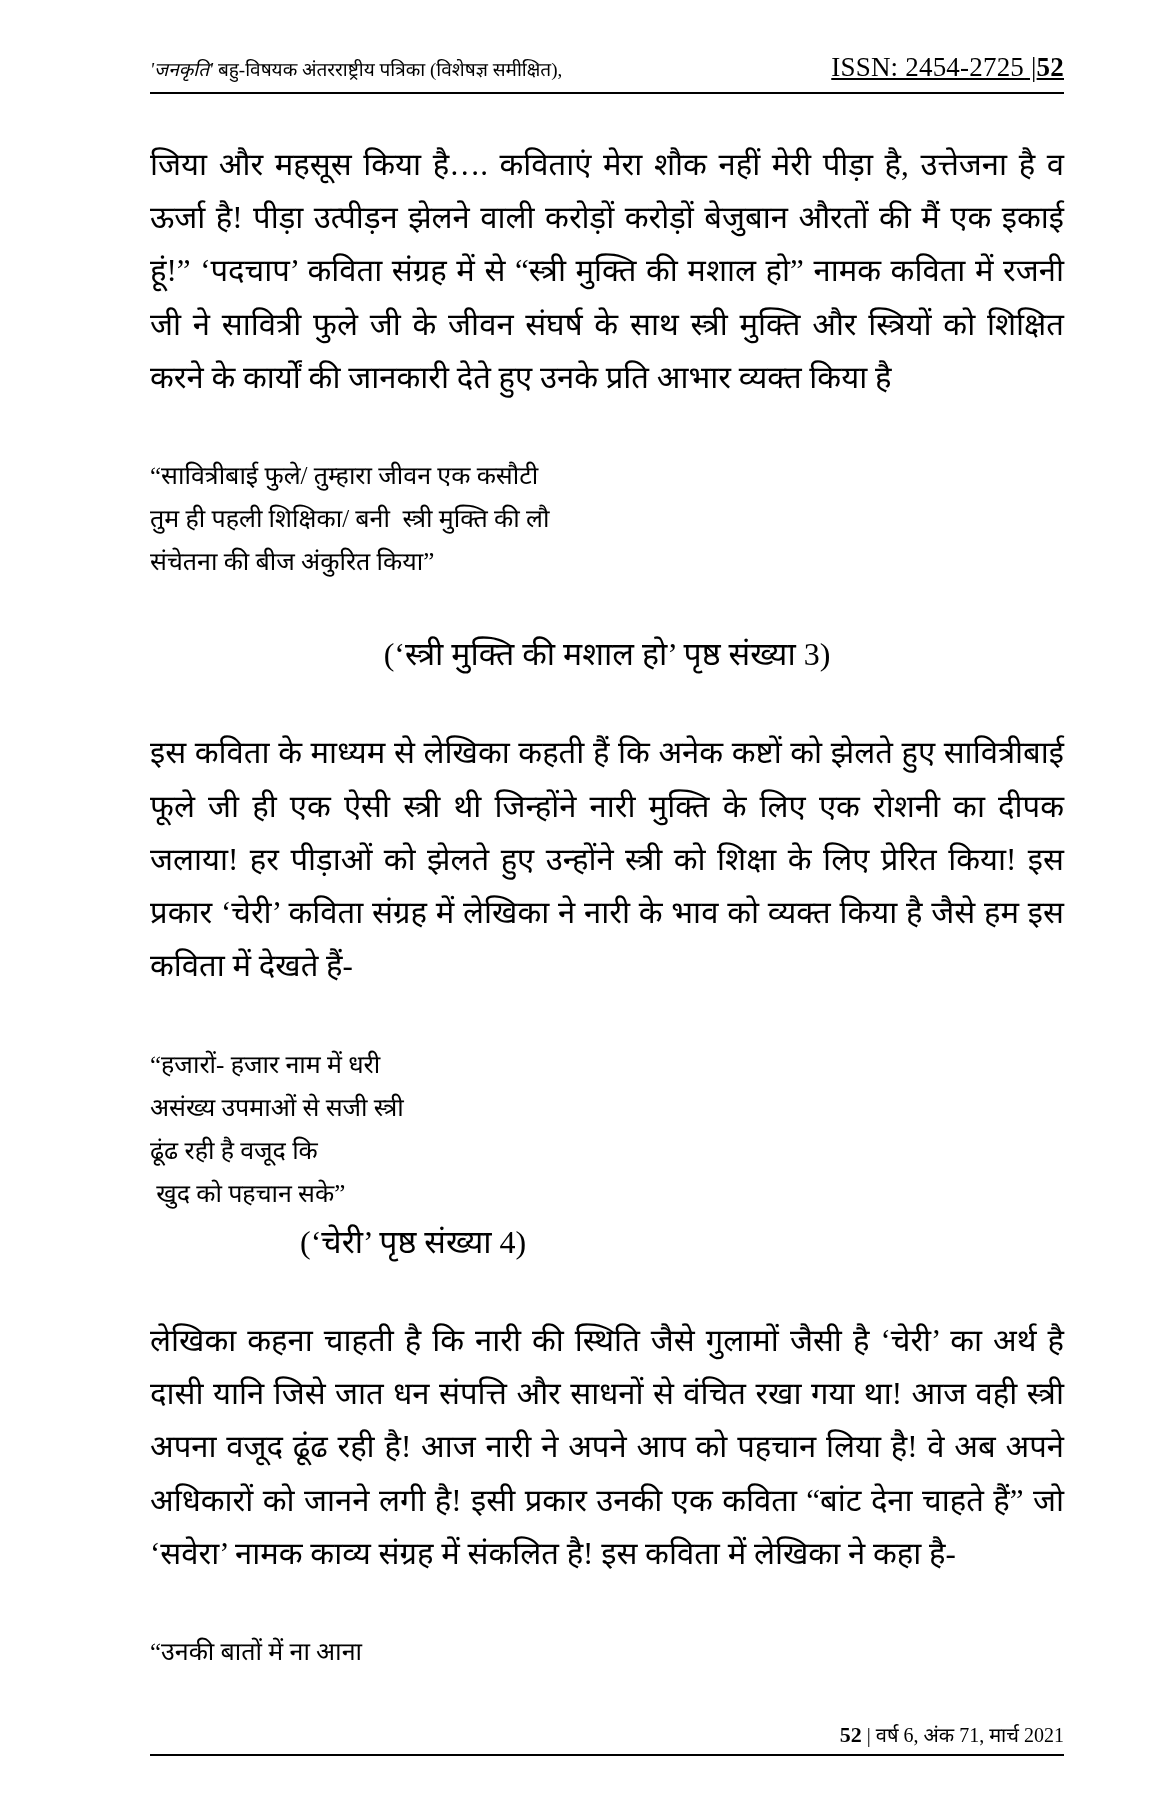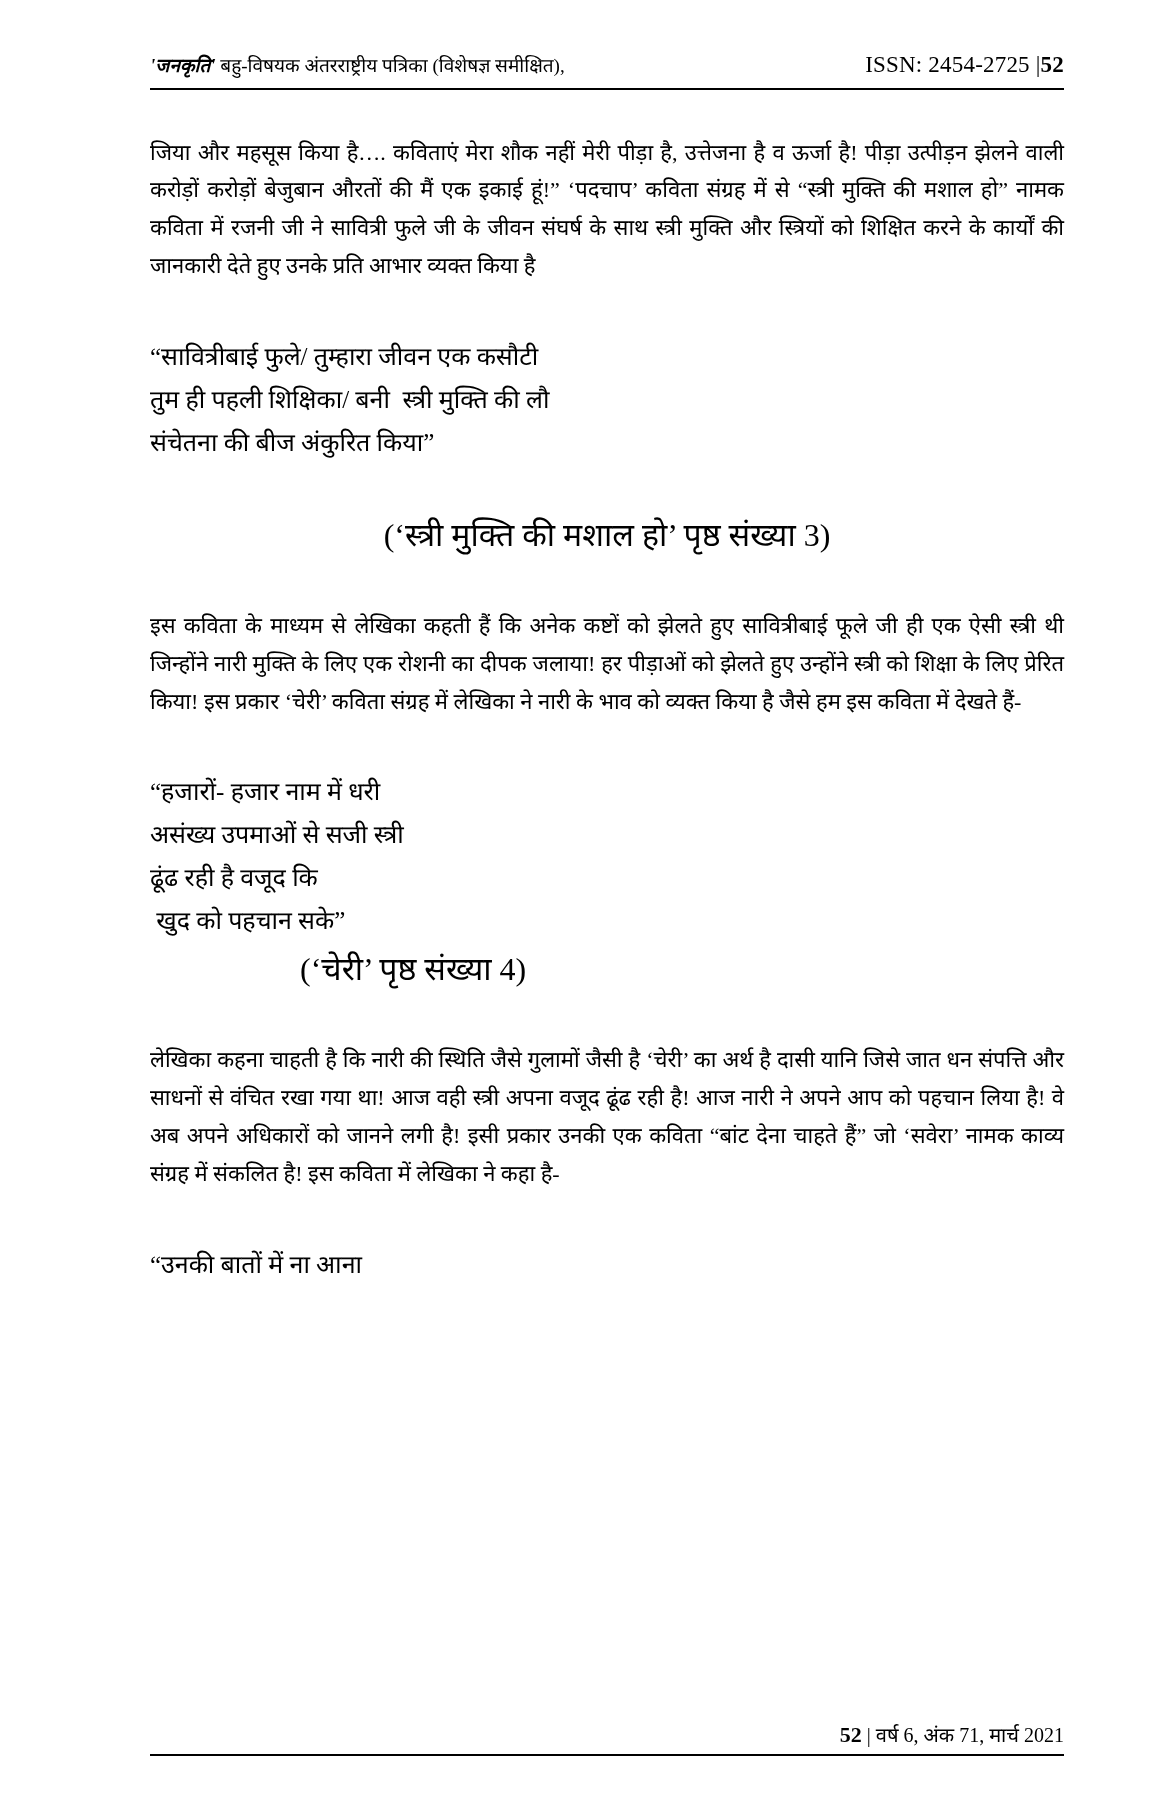--- a/index.html
+++ b/index.html
@@ -31,34 +31,35 @@
     padding-bottom: 8px;
     border-bottom: 2px solid #000;
     margin-bottom: 44px;
   }
   .header-left {
     font-size: 19px;
     line-height: 1.4;
     white-space: nowrap;
   }
   .header-left .journal-name {
-    font-weight: bold;
+    font-weight: normal;
     font-style: italic;
   }
   .header-right {
-    font-size: 23px;
+    font-size: 27px;
     white-space: nowrap;
     letter-spacing: 0.2px;
+    text-decoration: underline;
   }
   .header-right .pg {
     font-weight: bold;
   }
   
   .para {
-    font-size: 22px;
+    font-size: 31px;
     line-height: 1.72;
     text-align: justify;
     text-justify: inter-word;
     margin: 0 0 6px 0;
   }
   .verse-block {
     font-size: 25px;
     line-height: 1.72;
     margin: 0;
     text-align: left;

